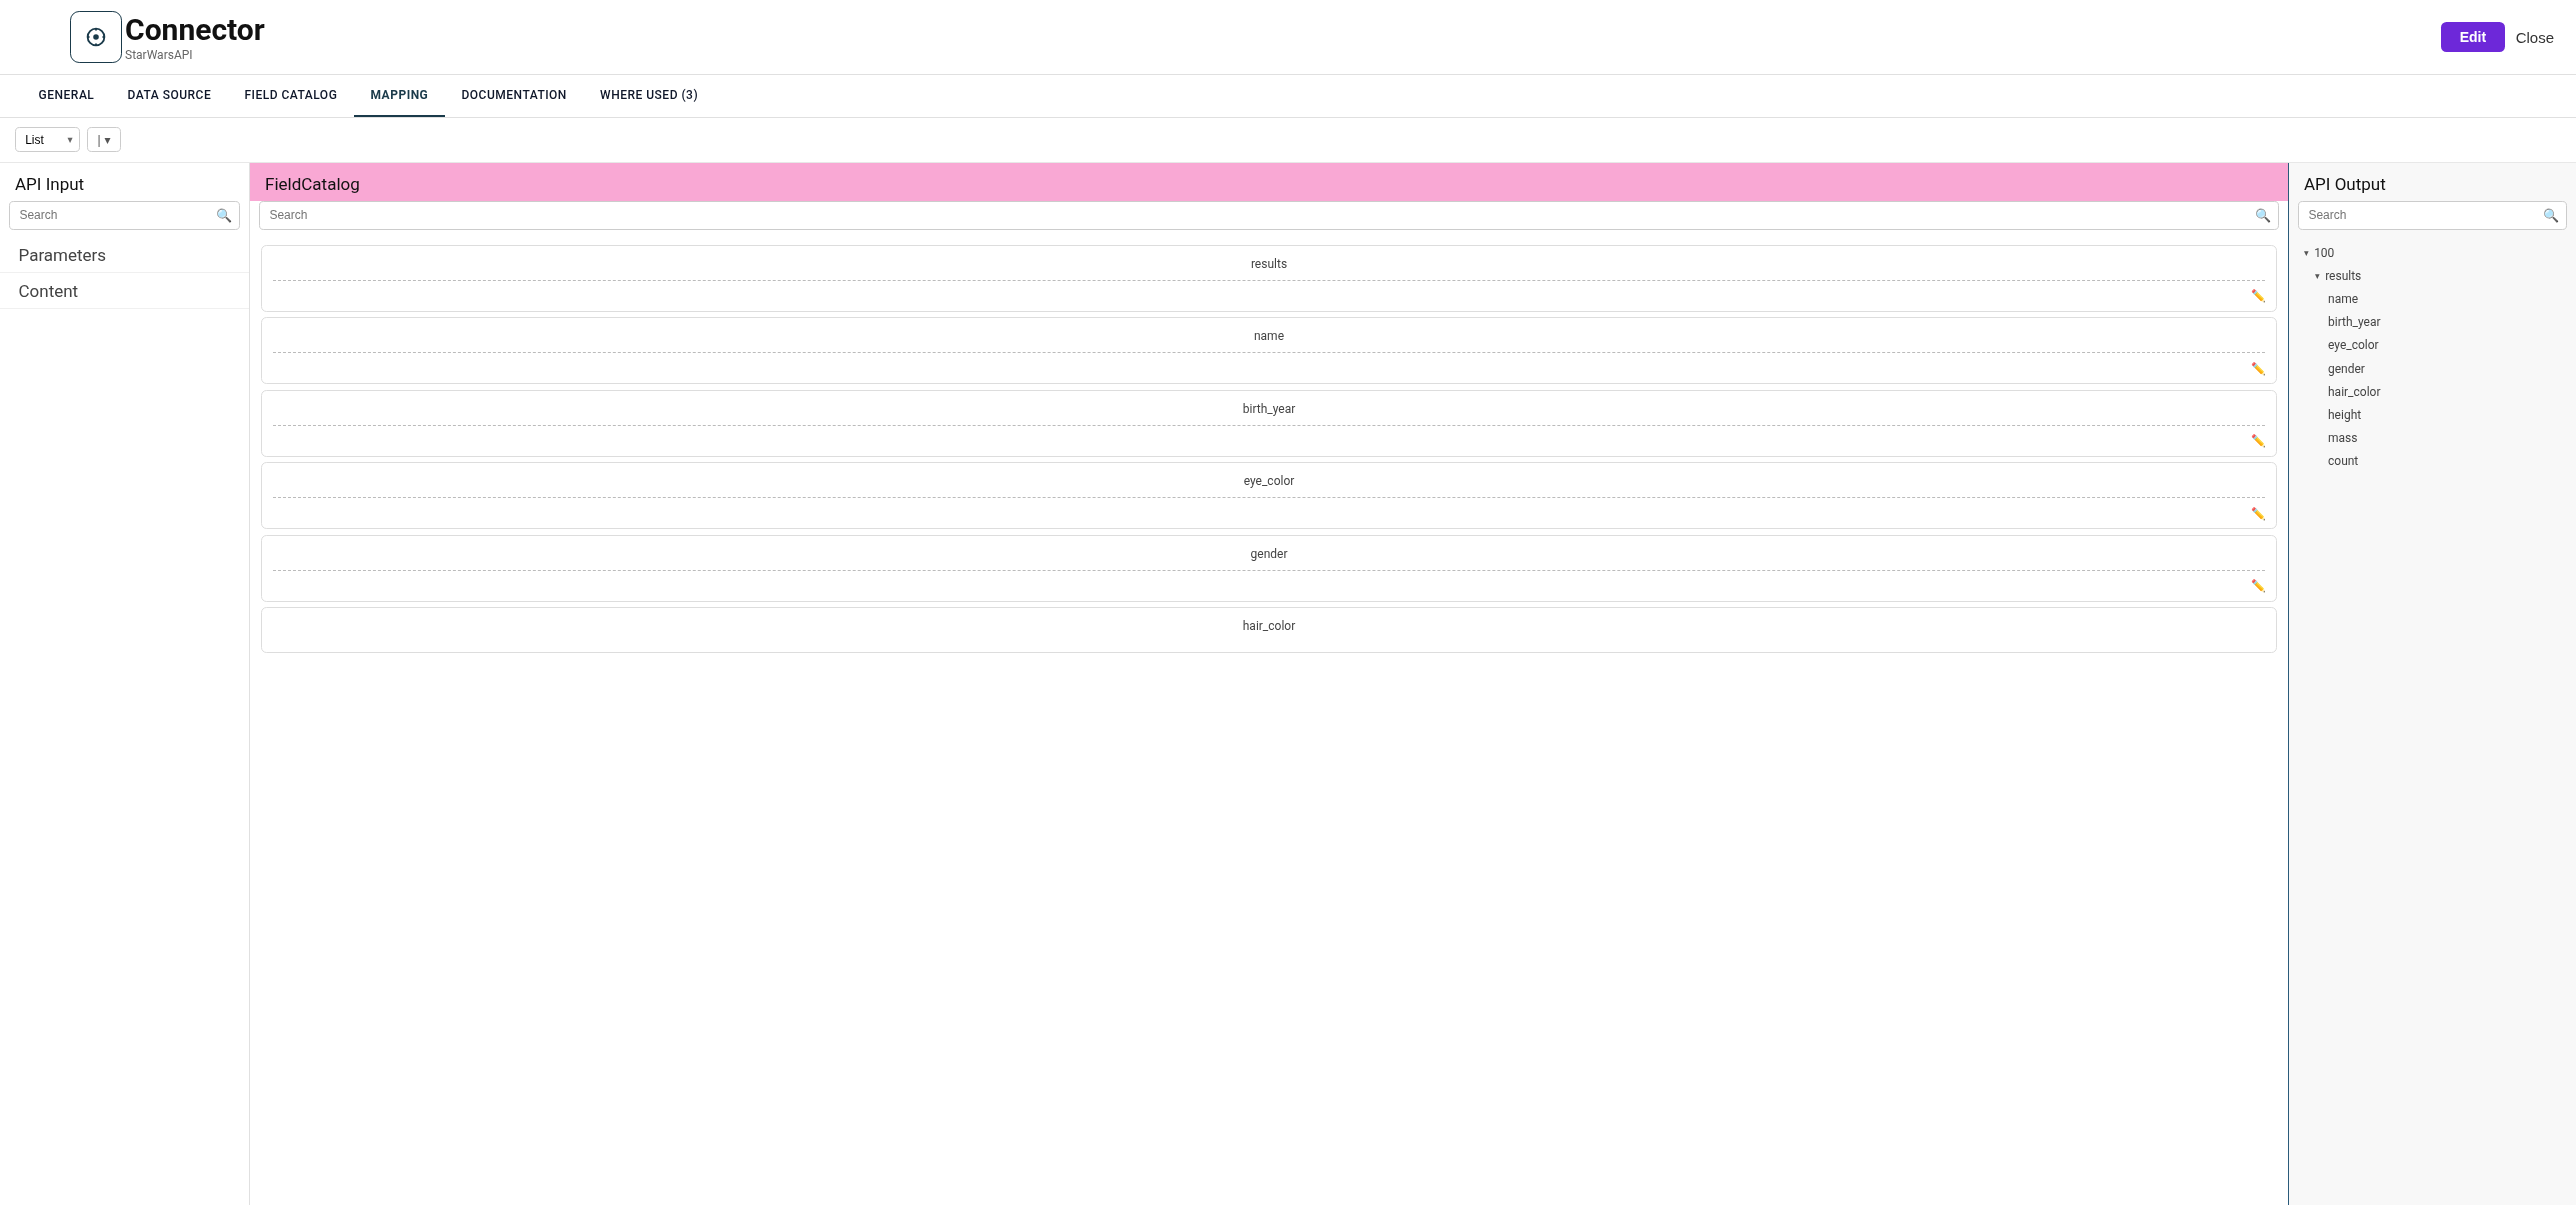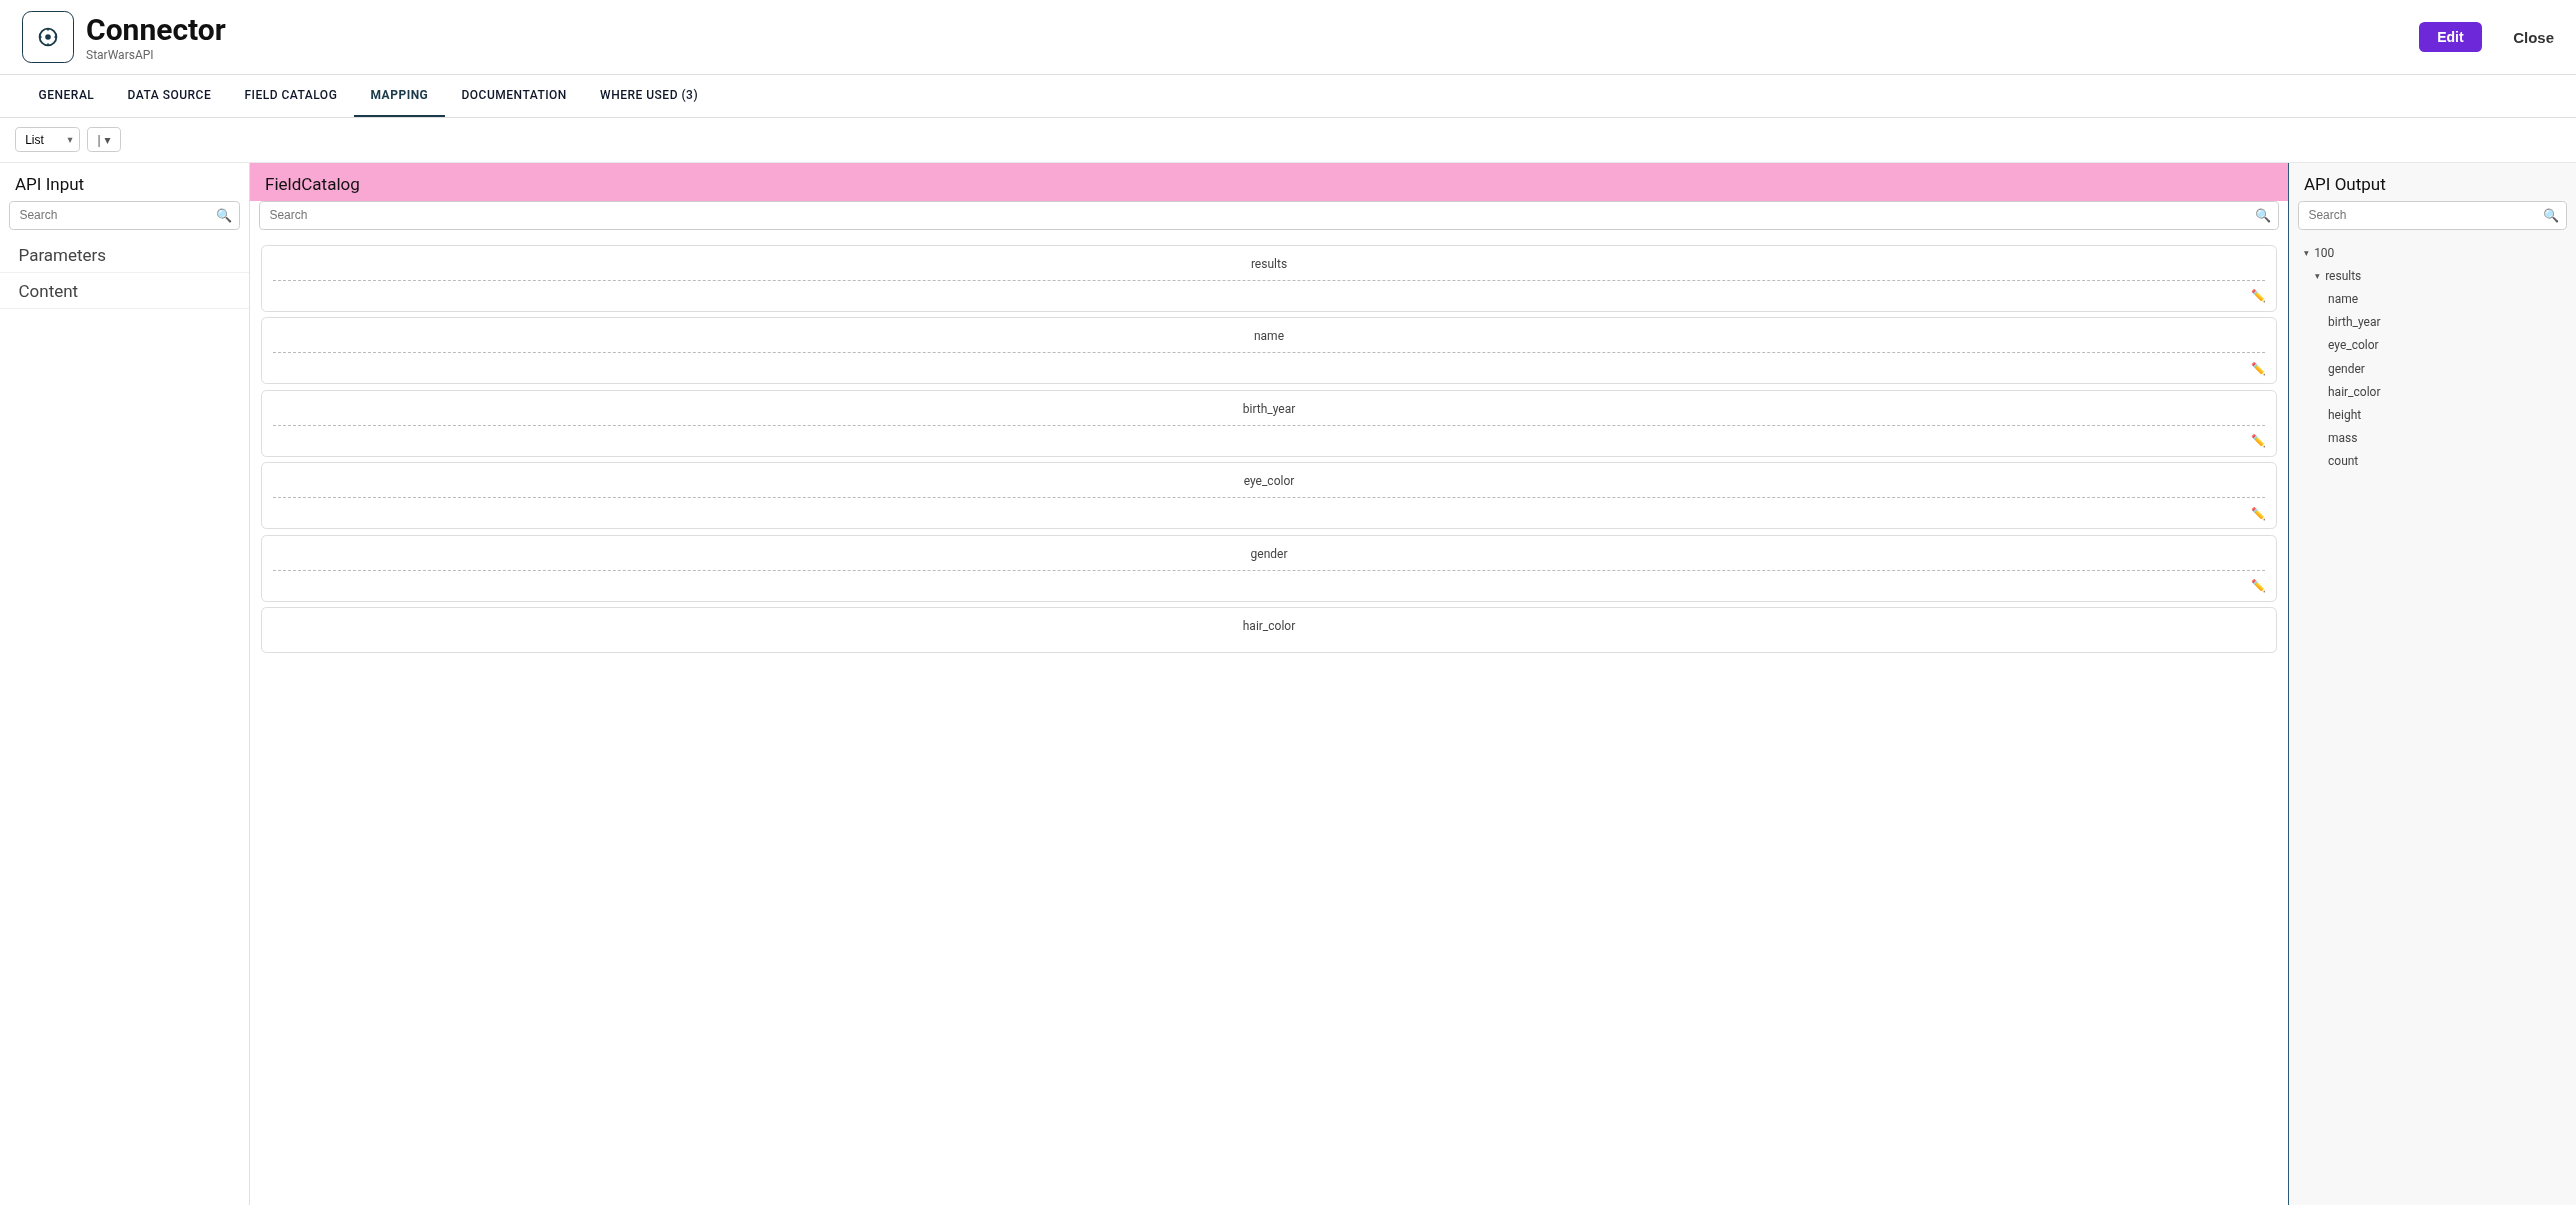--- a/index.html
+++ b/index.html
@@ -10,21 +10,22 @@
       display: flex;
       align-items: center;
       justify-content: space-between;
       padding: 11px 22px;
       border-bottom: 0.9px solid #e0e0e0;
       background: #fff;
     }
     .header-left {
       display: flex;
       align-items: center;
-      gap: 12px;
+      gap: 3px;
+      margin-left: 48px;
     }
     .connector-icon {
       width: 52px;
       height: 52px;
       border: 1.8px solid #1a3a4a;
       border-radius: 9.2px;
       display: flex;
       align-items: center;
       justify-content: center;
       color: #1a3a4a;
@@ -54,22 +55,21 @@
       font-size: 14px;
       font-weight: 600;
       cursor: pointer;
     }
     .btn-close {
       background: none;
       border: none;
       font-size: 15px;
       color: #333;
       cursor: pointer;
-      font-weight: 700;
-      margin-left: 20px;
+      font-weight: 400;
     }
 
     
     .tabs-bar {
       display: flex;
       align-items: center;
       border-bottom: 0.9px solid #e0e0e0;
       padding: 0 22px;
       background: #fff;
     }

